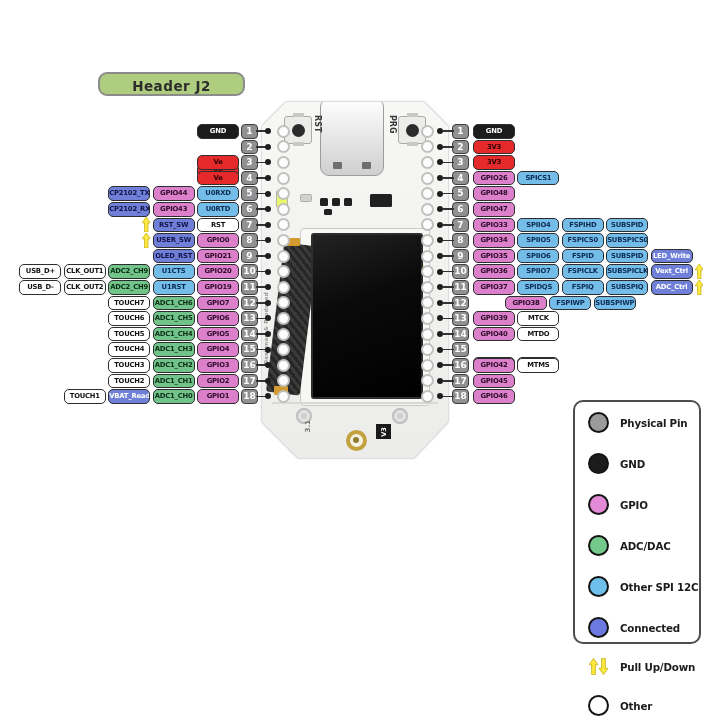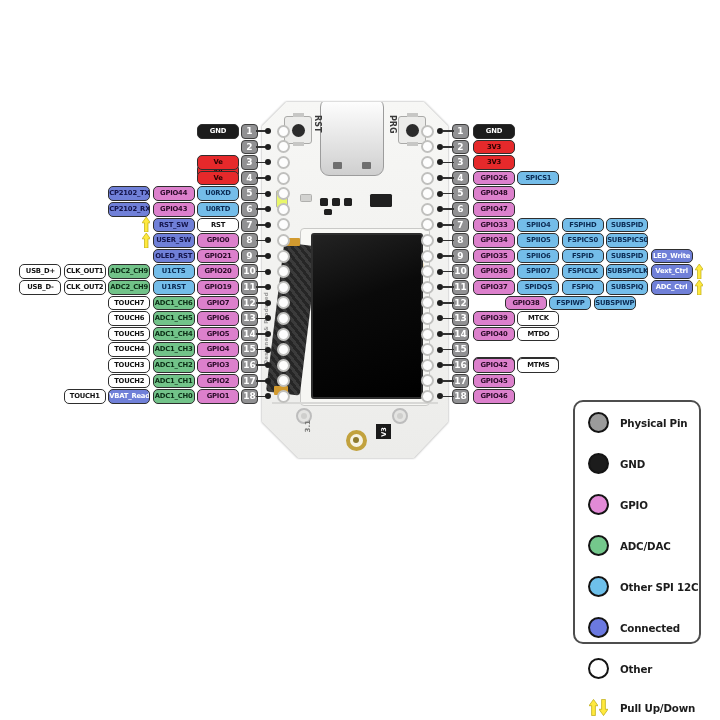--- a/index.html
+++ b/index.html
@@ -81,20 +81,21 @@
   .litem{display:flex;align-items:center;gap:11px;height:22px;}
   .swatch{width:21px;height:21px;border-radius:50%;border:2.4px solid #141414;box-sizing:border-box;flex:0 0 auto;}
   .llabel{font-size:10.3px;font-weight:bold;color:#1c1c1c;white-space:nowrap;letter-spacing:-.2px;}
   .arrpair{width:21px;display:flex;justify-content:center;gap:1px;flex:0 0 auto;}
 </style>
 </head>
 <body>
 
 <div class="stage">
 
+  <div class="header" id="hdr-j2">Header J2</div>
 
   <div class="board-wrap">
     <div class="board">
       <div class="usb">
         <div class="pad" style="left:12px;"></div>
         <div class="pad" style="right:12px;"></div>
       </div>
       <div class="btn" style="left:22px;top:14px;"></div>
       <span class="btnlabel" style="left:51px;top:13px;">RST</span>
       <div class="btn" style="left:136px;top:14px;"></div>
@@ -468,28 +469,28 @@
       </div>
       <div class="litem">
         <div class="swatch" style="background: rgb(110, 192, 234);"></div>
         <span class="llabel">Other SPI 12C</span>
       </div>
       <div class="litem">
         <div class="swatch" style="background: rgb(107, 121, 224);"></div>
         <span class="llabel">Connected</span>
       </div>
       <div class="litem">
-        <div class="swatch" style="background: rgb(255, 255, 255);"></div>
-        <span class="llabel">Other</span>
-      </div>
-      <div class="litem">
         <div class="arrpair">
           <svg viewBox="0 0 10 18" width="9" height="17" style="flex: 0 0 auto;">
             <path d="M5 0 L10 7 L7.1 7 L7.1 18 L2.9 18 L2.9 7 L0 7 Z" fill="#ffe93e" stroke="#b9a70a" stroke-width="0.8"></path>
           </svg>
           <svg viewBox="0 0 10 18" width="9" height="17" style="transform: rotate(180deg); flex: 0 0 auto;">
             <path d="M5 0 L10 7 L7.1 7 L7.1 18 L2.9 18 L2.9 7 L0 7 Z" fill="#ffe93e" stroke="#b9a70a" stroke-width="0.8"></path>
           </svg>
         </div>
         <span class="llabel">Pull Up/Down</span>
       </div>
+      <div class="litem">
+        <div class="swatch" style="background: rgb(255, 255, 255);"></div>
+        <span class="llabel">Other</span>
+      </div>
     </div>
 </div>
 
 </body></html>

